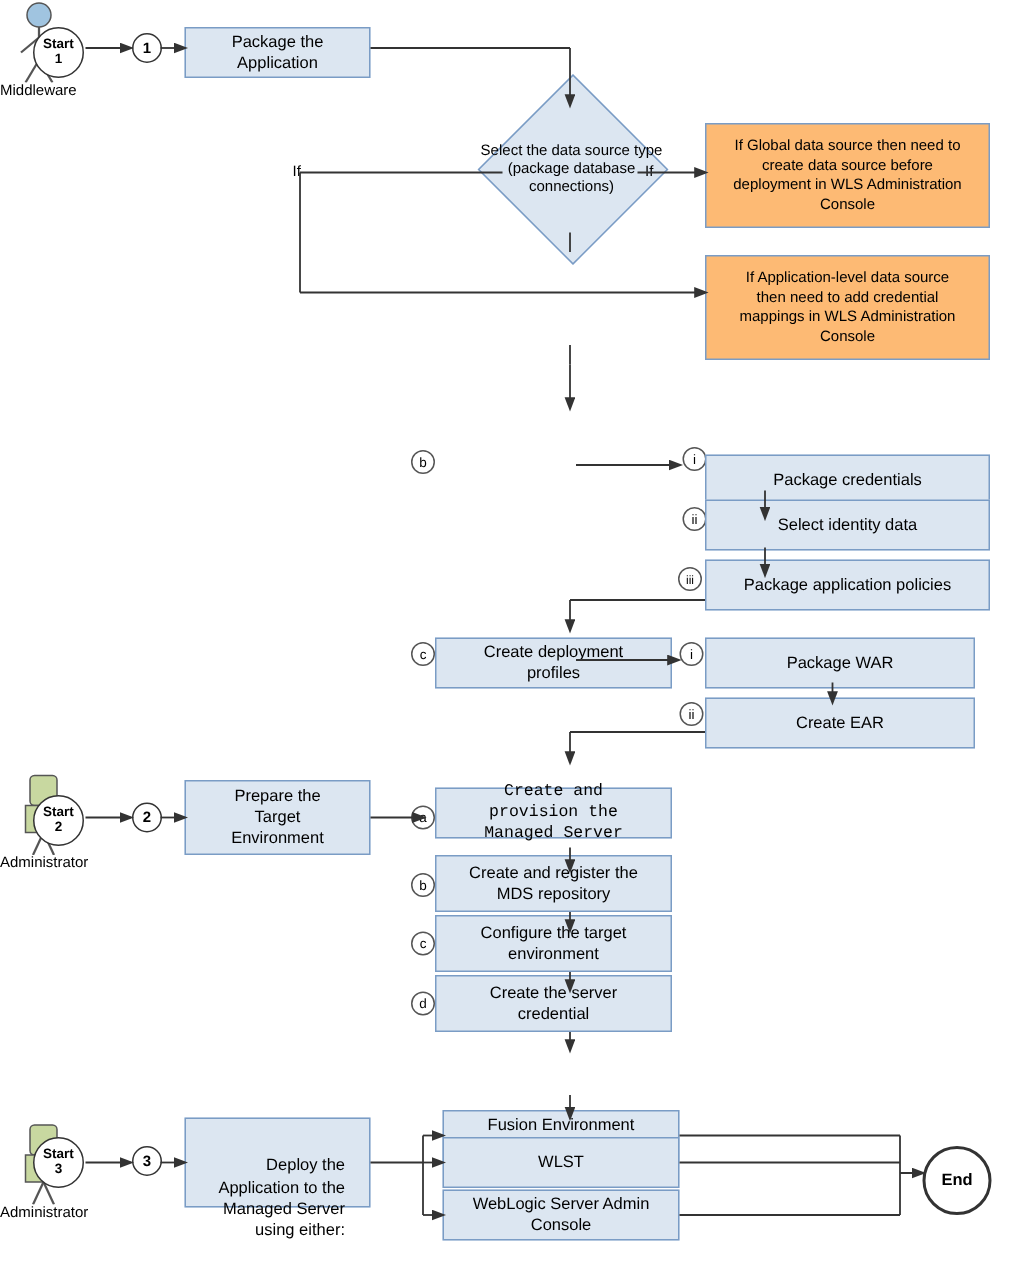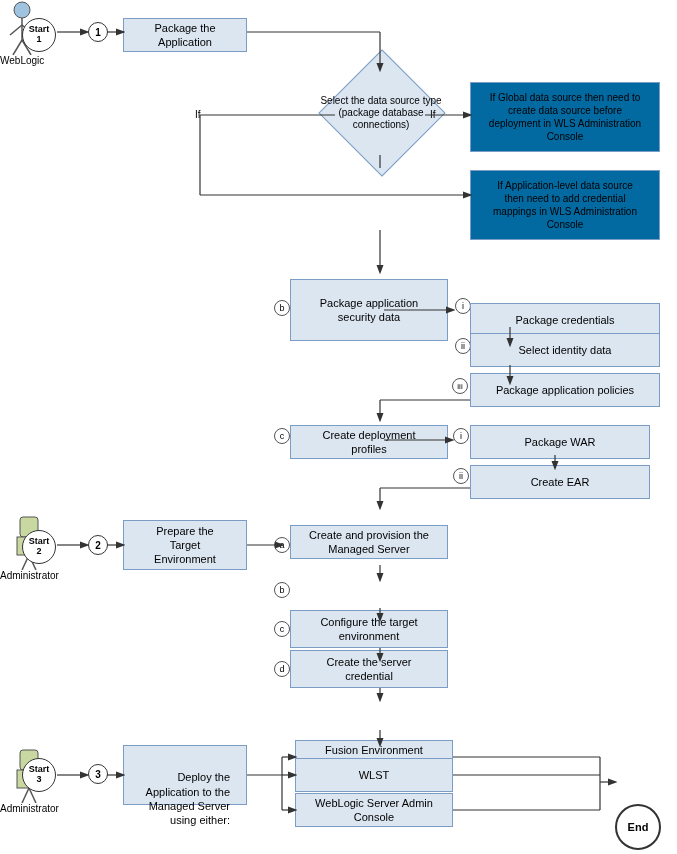--- a/index.html
+++ b/index.html
@@ -24,21 +24,21 @@
       border: 1px solid #7a9cc5;
       text-align: center;
       display: flex;
       align-items: center;
       justify-content: center;
       font-size: 11px;
       line-height: 1.3;
       padding: 16px;
     }
     .box-note {
-      background: #0369a1;
+      background: #fdba74;
       border: 1px solid #7a9cc5;
       font-size: 10px;
       line-height: 1.3;
     }
     .diamond {
       position: absolute;
       width: 90px;
       height: 90px;
       background: #dce6f1;
       border: 1px solid #7a9cc5;
@@ -193,21 +193,21 @@
 
   <div class="actor" style="left:0; top:0;">
     <svg width="34" height="55">
       <circle cx="17" cy="10" r="8" fill="#a0c4e0" stroke="#555" stroke-width="1"></circle>
       <line x1="17" y1="18" x2="17" y2="40" stroke="#555" stroke-width="1.5"></line>
       <line x1="17" y1="25" x2="5" y2="35" stroke="#555" stroke-width="1.5"></line>
       <line x1="17" y1="25" x2="29" y2="35" stroke="#555" stroke-width="1.5"></line>
       <line x1="17" y1="40" x2="8" y2="55" stroke="#555" stroke-width="1.5"></line>
       <line x1="17" y1="40" x2="26" y2="55" stroke="#555" stroke-width="1.5"></line>
     </svg>
-    <span>WebLogic</span>
+    <span>Middleware</span>
   </div>
 
   <div class="circle" style="left:22;top:18;width:34px;height:34px;left:22px;top:18px;">
     <span style="text-align:center;font-size:9px;line-height:1.1;">Start<br>1</span>
   </div>
 
   <div class="step-num" style="left:88px;top:22px;width:20px;height:20px;">
     <span>1</span>
   </div>
 
@@ -244,24 +244,20 @@
     <span style="font-size:10px;text-align:center;line-height:1.3;">If Application-level data
 source then need to add
 credential mappings in WLS
 Administration Console</span>
   </div>
 
   <div class="label-letter" style="left:274px;top:300px;">
     <span>b</span>
   </div>
 
-  <div class="box" style="left:290px;top:279px;width:158px;height:62px;">
-    <span style="font-size:11px;text-align:center;">Package application
-security data</span>
-  </div>
 
   <div class="label-letter" style="left:455px;top:298px;">
     <span>i</span>
   </div>
 
   <div class="box" style="left:470px;top:303px;width:190px;height:30px;">
     <span>Package credentials</span>
   </div>
 
   <div class="label-letter" style="left:455px;top:338px;">
@@ -321,27 +317,31 @@
   </div>
 
   <div class="box" style="left:123px;top:520px;width:124px;height:50px;">
     <span style="text-align:center;">Prepare the Target
 Environment</span>
   </div>
 
   <div class="label-letter" style="left:274px;top:537px;">
     <span>a</span>
   </div>
-  <div class="box" style="left:290px;top:525px;width:158px;height:28px;">
+  <div class="box" style="left:290px;top:525px;width:158px;height:28px;font-family:Liberation Mono, monospace;">
     <span style="text-align:center;">Create and provision the
 Managed Server</span>
   </div>
 
   <div class="label-letter" style="left:274px;top:582px;">
     <span>b</span>
+  </div>
+  <div class="box" style="left:290px;top:570px;width:158px;height:38px;">
+    <span style="text-align:center;">Create and register the
+MDS repository</span>
   </div>
 
   <div class="label-letter" style="left:274px;top:621px;">
     <span>c</span>
   </div>
   <div class="box" style="left:290px;top:610px;width:158px;height:38px;">
     <span style="text-align:center;">Configure the target
 environment</span>
   </div>
 
@@ -383,17 +383,17 @@
 
   <div class="box" style="left:295px;top:758px;width:158px;height:30px;">
     <span>WLST</span>
   </div>
 
   <div class="box" style="left:295px;top:793px;width:158px;height:30px;">
     <span>WebLogic Server
 Admin Console</span>
   </div>
 
-  <div class="end-circle" style="left:615px;top:804px;width:46px;height:46px;">
+  <div class="end-circle" style="left:615px;top:764px;width:46px;height:46px;">
     <span>End</span>
   </div>
 
 </div>
 
 </body></html>

